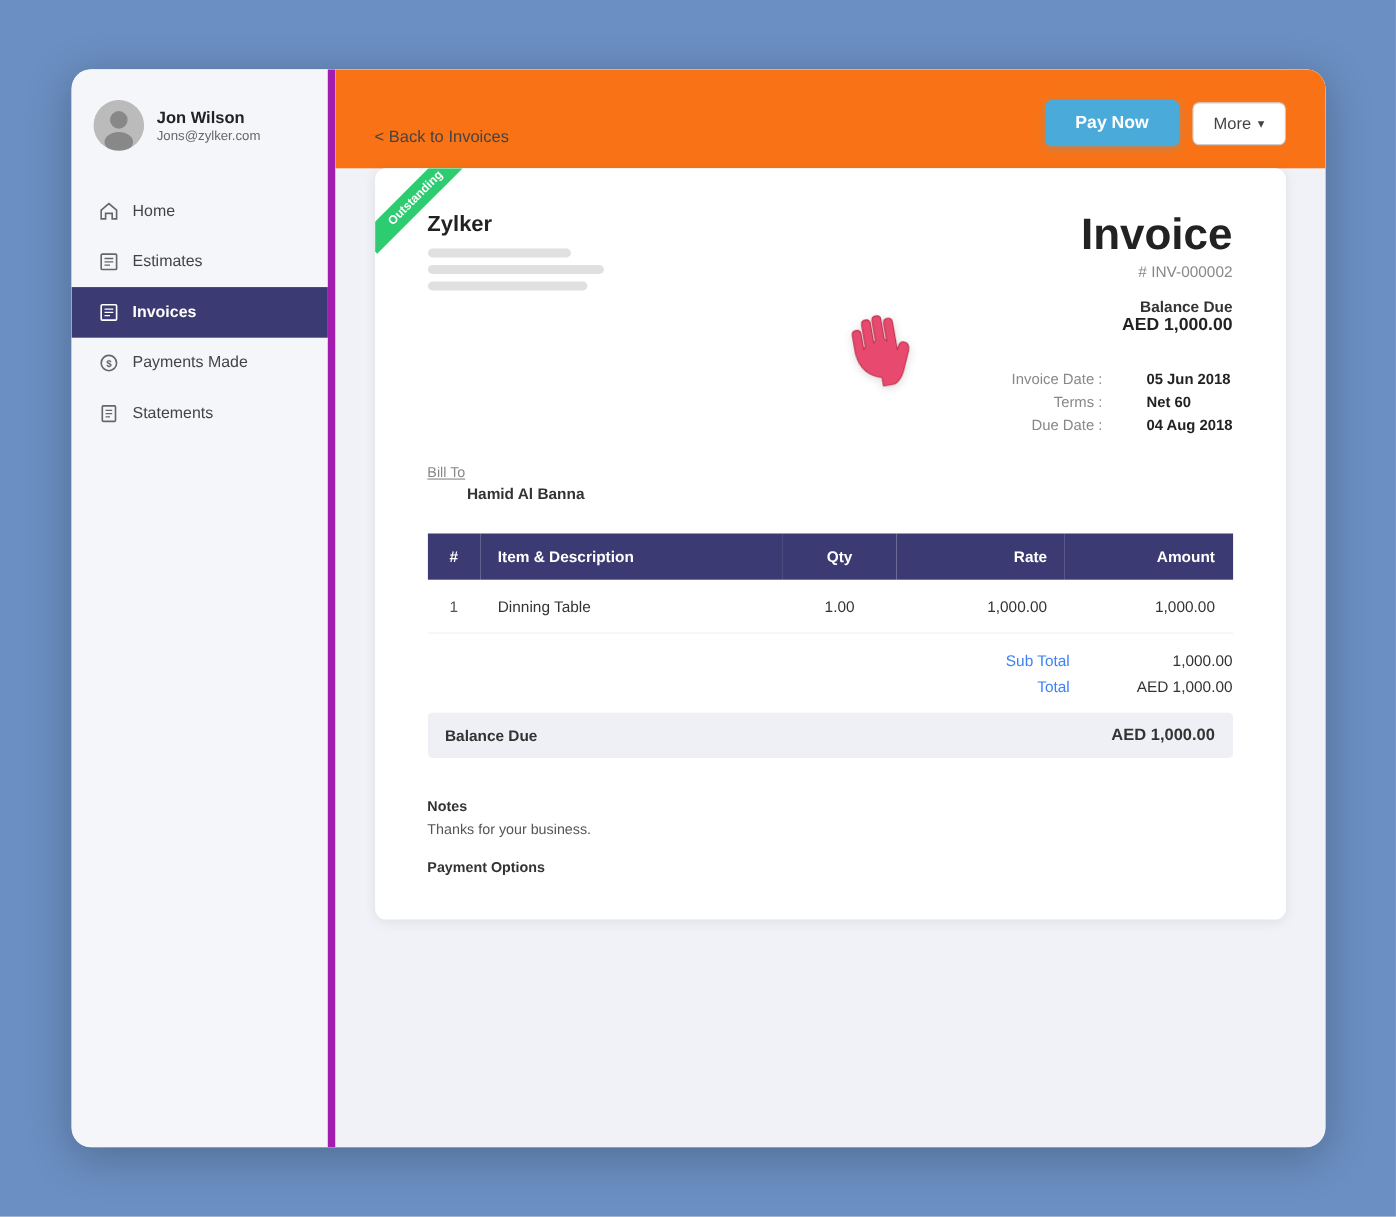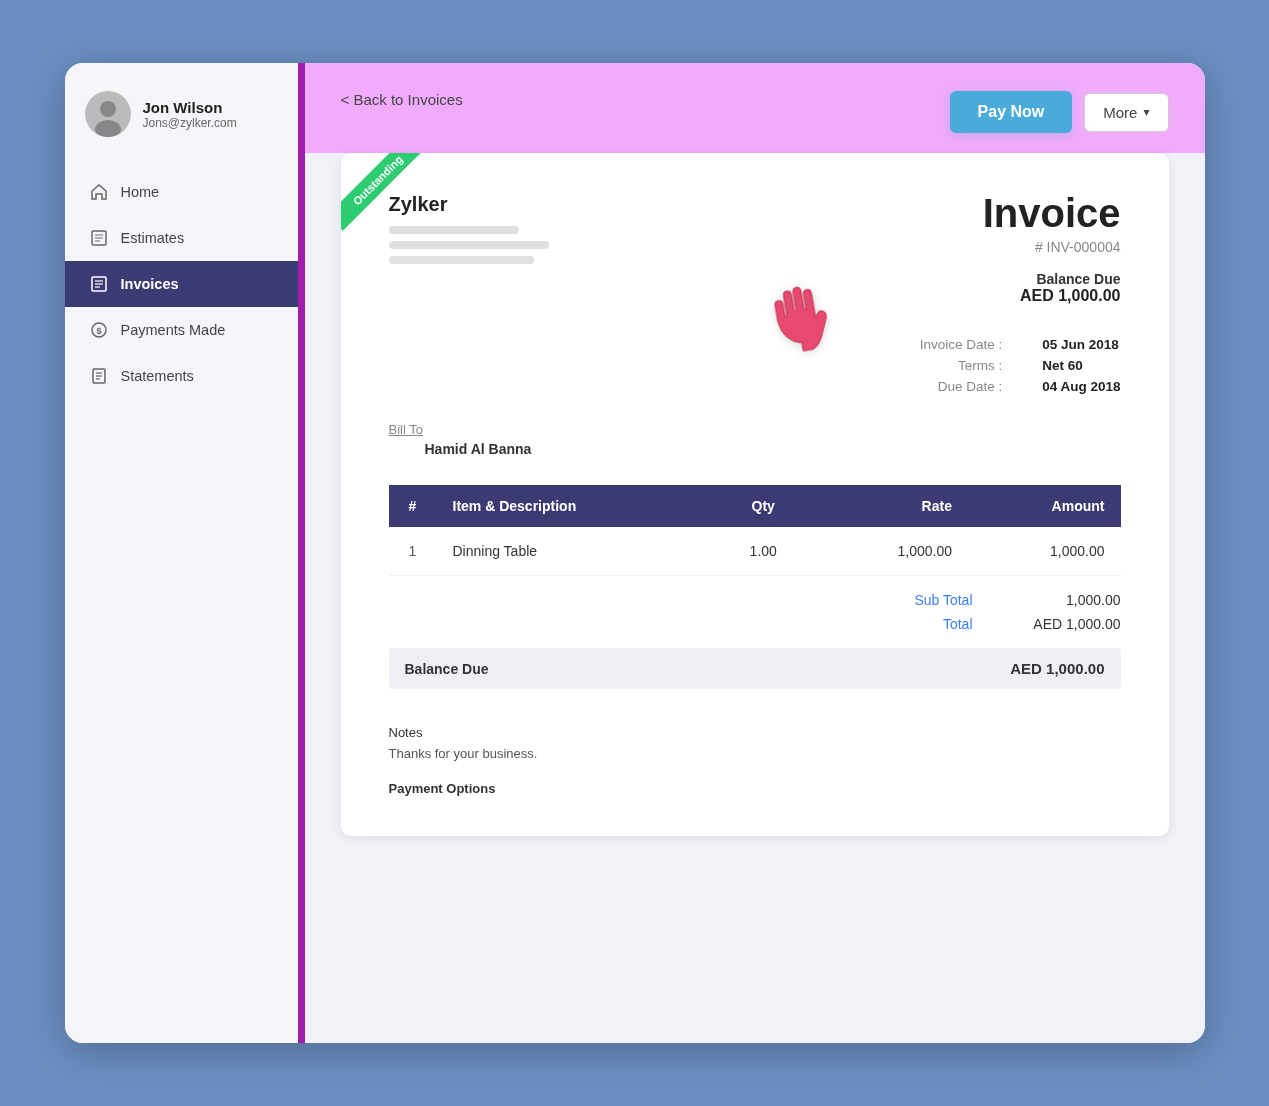--- a/index.html
+++ b/index.html
@@ -91,24 +91,24 @@
     
     .main-content {
       flex: 1;
       background: #f0f2f7;
       display: flex;
       flex-direction: column;
       padding: 0;
     }
     .top-bar {
       display: flex;
-      align-items: flex-start;
+      align-items: flex-end;
       justify-content: space-between;
       padding: 28px 36px 20px 36px;
-      background: #f0abfc;
+      background: #f97316;
     }
     .back-link {
       color: #444;
       font-size: 15px;
       cursor: pointer;
       display: flex;
       align-items: center;
       gap: 4px;
       text-decoration: none;
     }
@@ -342,21 +342,21 @@
       font-weight: 700;
       font-size: 15px;
       color: #333;
     }
     
     .notes-section {
       margin-top: 36px;
     }
     .notes-title {
       font-size: 13px;
-      font-weight: 400;
+      font-weight: 700;
       color: #333;
       margin-bottom: 6px;
     }
     .notes-text {
       font-size: 13px;
       color: #555;
       margin-bottom: 20px;
     }
     .payment-options-title {
       font-size: 13px;
@@ -474,21 +474,21 @@
         <div class="company-section">
           <div class="company-name">Zylker</div>
           <div class="company-lines">
             <div class="line1"></div>
             <div class="line2"></div>
             <div class="line3"></div>
           </div>
         </div>
         <div class="invoice-title-section">
           <div class="invoice-title">Invoice</div>
-          <div class="invoice-number"># INV-000004</div>
+          <div class="invoice-number"># INV-000002</div>
           <div class="balance-due-label">Balance Due</div>
           <div class="balance-due-amount">AED 1,000.00</div>
         </div>
       </div>
 
       <div class="invoice-meta">
         <div class="meta-table">
           <div class="meta-label">Invoice Date :</div>
           <div class="meta-value">05 Jun 2018</div>
           <div class="meta-label">Terms :</div>

